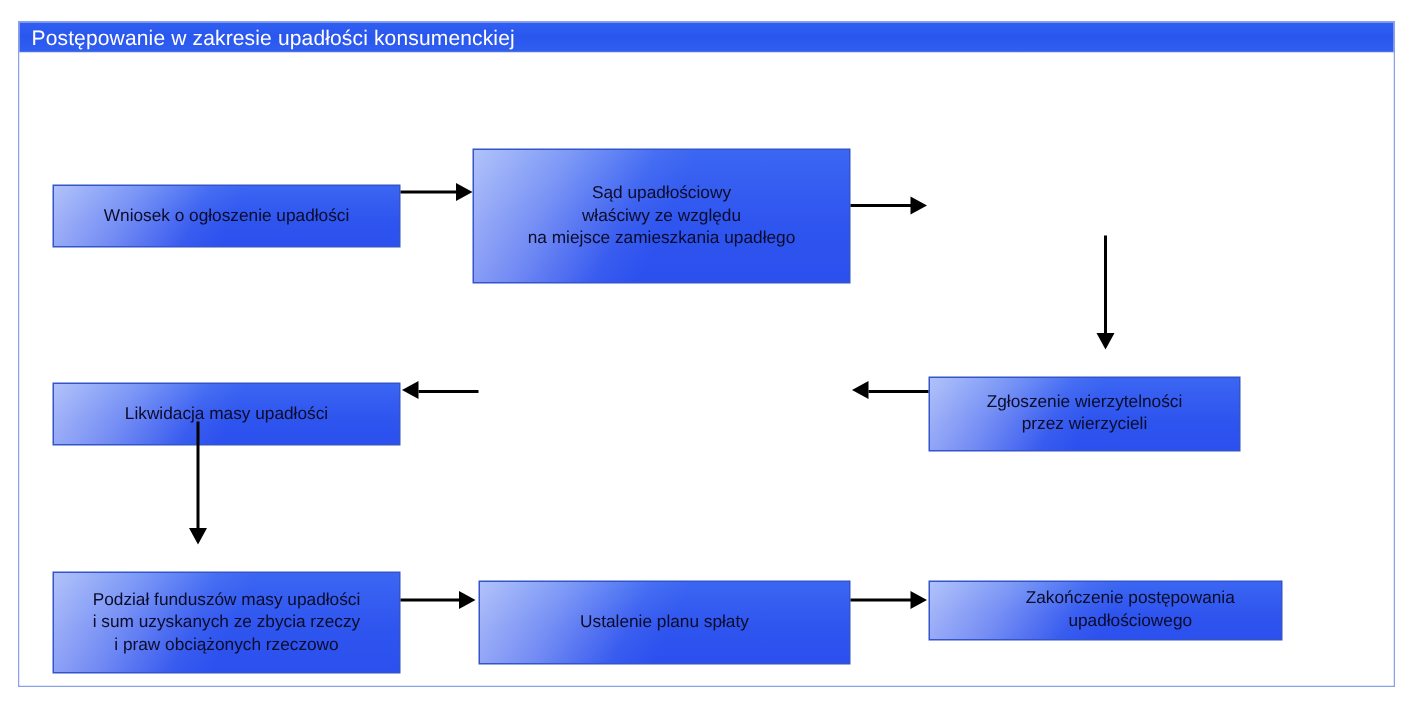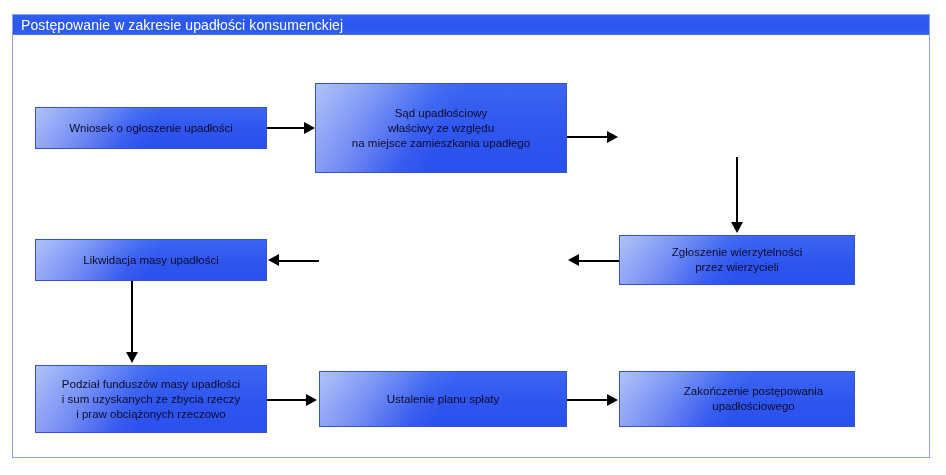--- a/index.html
+++ b/index.html
@@ -75,20 +75,21 @@
       linear-gradient(to bottom, #3b66f2 0%, #2f55ef 55%, #2b50ee 100%);
     color: #101030;
     display: flex;
     align-items: center;
     justify-content: center;
     text-align: center;
     font-size: 11.5px;
     line-height: 15px;
     padding: 2px 6px;
     box-shadow: 0 0 0 0 rgba(0,0,0,0);
+    margin-top: 16px;
   }
   .node .node-label {
     display: block;
     white-space: pre-line;
     color: #0b0b2a;
   }
 
   
   .conn-h, .conn-v {
     position: absolute;
@@ -140,36 +141,36 @@
 właściwy ze względu
 na miejsce zamieszkania upadłego</span>
       </div>
 
 
       <div class="node" style="left:22px; top:204px; width:232px; height:42px;">
         <span class="node-label">Likwidacja masy upadłości</span>
       </div>
 
 
-      <div class="node" style="left:606px; top:200px; width:236px; height:50px;">
+      <div class="node" style="left:606px; top:200px; width:208px; height:50px;">
         <span class="node-label">Zgłoszenie wierzytelności
 przez wierzycieli</span>
       </div>
 
       <div class="node" style="left:22px; top:330px; width:232px; height:68px;">
         <span class="node-label">Podział funduszów masy upadłości
 i sum uzyskanych ze zbycia rzeczy
 i praw obciążonych rzeczowo</span>
       </div>
 
       <div class="node" style="left:306px; top:336px; width:248px; height:56px;">
         <span class="node-label">Ustalenie planu spłaty</span>
       </div>
 
-      <div class="node" style="left:606px; top:336px; width:236px; height:56px;padding-left:39px;">
+      <div class="node" style="left:606px; top:336px; width:236px; height:40px;padding-left:39px;">
         <span class="node-label">Zakończenie postępowania
 upadłościowego</span>
       </div>
 
       <div class="conn-h" style="left:254px; top:92px; width:38px;"></div>
       <div class="arrowhead right" style="left:291px; top:87px;"></div>
 
       <div class="conn-h" style="left:554px; top:101px; width:41px;"></div>
       <div class="arrowhead right" style="left:594px; top:96px;"></div>
 

